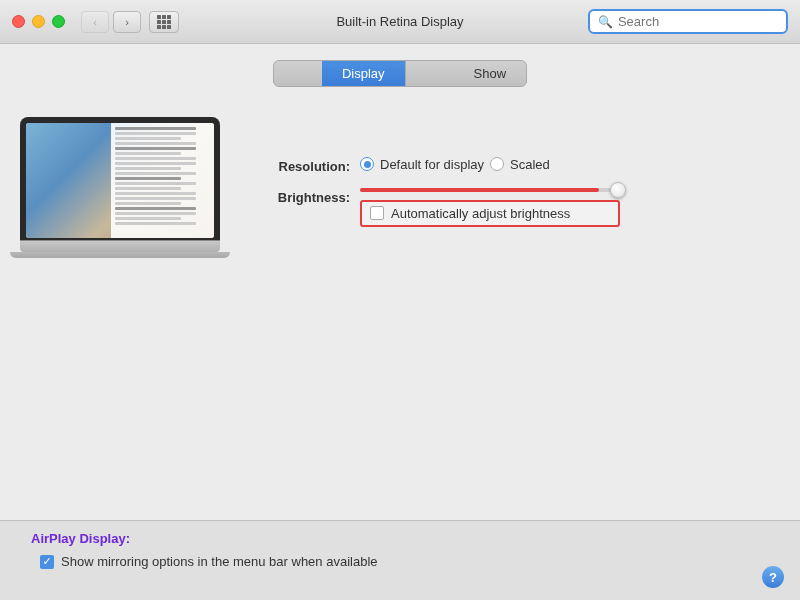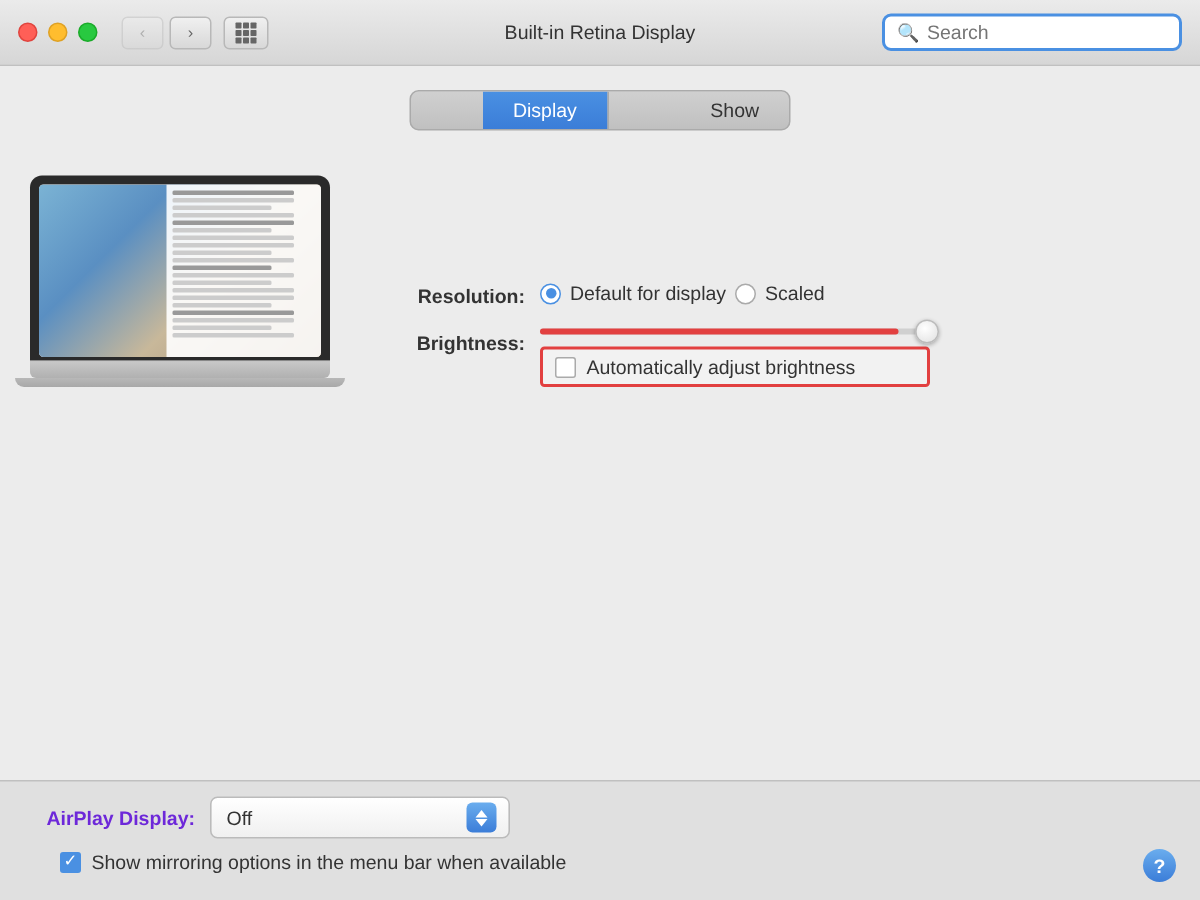--- a/index.html
+++ b/index.html
@@ -166,21 +166,21 @@
     .tab.active {
       background: linear-gradient(to bottom, #4a90e2, #3b7dd8);
       color: white;
       font-weight: 500;
     }
 
     
     .panel {
       display: flex;
       gap: 30px;
-      align-items: flex-end;
+      align-items: center;
       padding: 10px 0;
     }
 
     
     .laptop-container {
       flex-shrink: 0;
       width: 200px;
     }
 
     .laptop {
@@ -599,27 +599,20 @@
         </div>
       </div>
 
     </div>
   </div>
 </div>
 
 <div class="bottom-bar">
   <div class="airplay-row">
     <div class="airplay-label">AirPlay Display:</div>
-    <div class="select-box">
-      <span>Off</span>
-      <div class="select-arrow">
-        <div class="arrow-up"></div>
-        <div class="arrow-down"></div>
-      </div>
-    </div>
   </div>
   <div class="mirror-row">
     <div class="checkbox-checked">
       <span class="checkmark">✓</span>
     </div>
     <span>Show mirroring options in the menu bar when available</span>
   </div>
 
   <button class="help-btn">?</button>
 </div>

